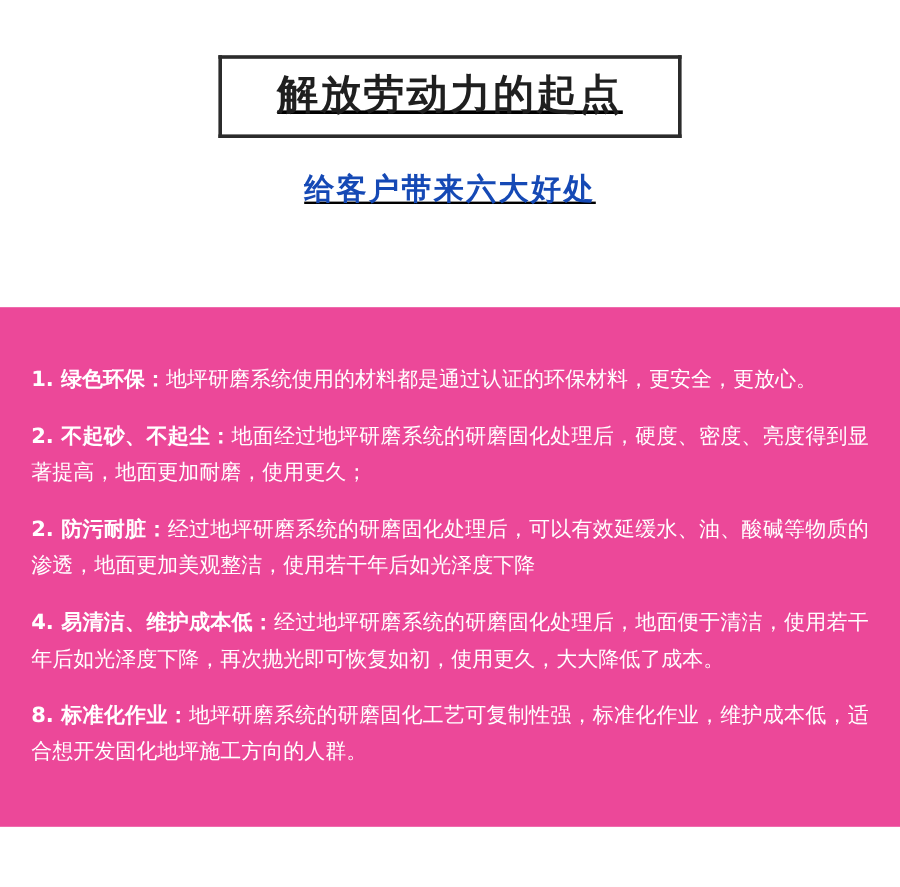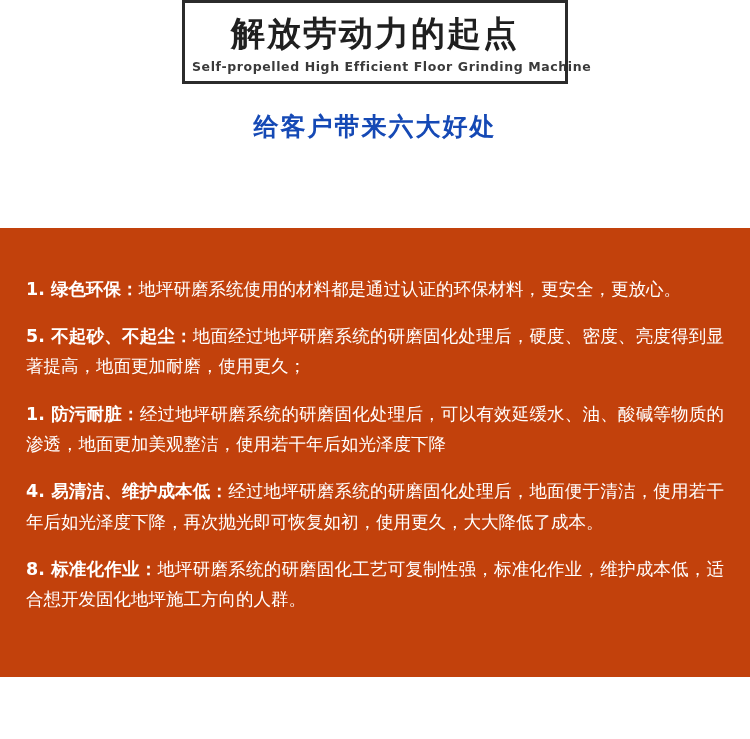--- a/index.html
+++ b/index.html
@@ -16,23 +16,25 @@
   .page {
     position: relative;
     width: 750px;
     height: 739px;
     background: #ffffff;
     box-sizing: border-box;
   }
 
   
   .header {
+    padding-top: 46px;
     display: flex;
     flex-direction: column;
     align-items: center;
+    text-decoration: underline;
   }
   .title-frame {
     position: relative;
     width: 386px;
     box-sizing: border-box;
     padding: 14px 10px 10px 10px;
     text-align: center;
   }
   
   .title-frame .bar-top,
@@ -83,24 +85,24 @@
     font-weight: bold;
     color: #1549b5;
     letter-spacing: 2px;
     text-align: center;
   }
 
   
   .panel {
     position: absolute;
     left: 0;
-    top: 228px;
+    top: 256px;
     width: 750px;
     height: 449px;
-    background: #c2410c;
+    background: #ec4899;
     box-sizing: border-box;
     padding: 28px 26px 10px 26px;
   }
   .benefit {
     color: #ffffff;
     font-family: "DejaVu Sans", sans-serif;
     font-size: 17.5px;
     line-height: 1.72;
     margin-bottom: 9px;
     text-align: justify;
@@ -128,37 +130,36 @@
 
 <div class="page">
 
   <div class="header">
     <div class="title-frame">
       <span class="bar-top"></span>
       <span class="bar-bottom"></span>
       <span class="bar-left"></span>
       <span class="bar-right"></span>
       <div class="main-title">解放劳动力的起点</div>
-      <div class="sub-title">Self-propelled High Efficient Floor Grinding Machine</div>
     </div>
     <div class="section-heading">给客户带来六大好处</div>
   </div>
 
   <div class="panel">
 
     <p class="benefit">
       <span class="lead">1. 绿色环保：</span><span class="body">地坪研磨系统使用的材料都是通过认证的环保材料，更安全，更放心。</span>
     </p>
 
     <p class="benefit">
-      <span class="lead">5. 不起砂、不起尘：</span><span class="body">地面经过地坪研磨系统的研磨固化处理后，硬度、密度、亮度得到显著提高，地面更加耐磨，使用更久；</span>
+      <span class="lead">2. 不起砂、不起尘：</span><span class="body">地面经过地坪研磨系统的研磨固化处理后，硬度、密度、亮度得到显著提高，地面更加耐磨，使用更久；</span>
     </p>
 
     <p class="benefit">
-      <span class="lead">1. 防污耐脏：</span><span class="body">经过地坪研磨系统的研磨固化处理后，可以有效延缓水、油、酸碱等物质的渗透，地面更加美观整洁，使用若干年后如光泽度下降</span>
+      <span class="lead">2. 防污耐脏：</span><span class="body">经过地坪研磨系统的研磨固化处理后，可以有效延缓水、油、酸碱等物质的渗透，地面更加美观整洁，使用若干年后如光泽度下降</span>
     </p>
 
     <p class="benefit">
       <span class="lead">4. 易清洁、维护成本低：</span><span class="body">经过地坪研磨系统的研磨固化处理后，地面便于清洁，使用若干年后如光泽度下降，再次抛光即可恢复如初，使用更久，大大降低了成本。</span>
     </p>
 
     <p class="benefit">
       <span class="lead">8. 标准化作业：</span><span class="body">地坪研磨系统的研磨固化工艺可复制性强，标准化作业，维护成本低，适合想开发固化地坪施工方向的人群。</span>
     </p>
 

